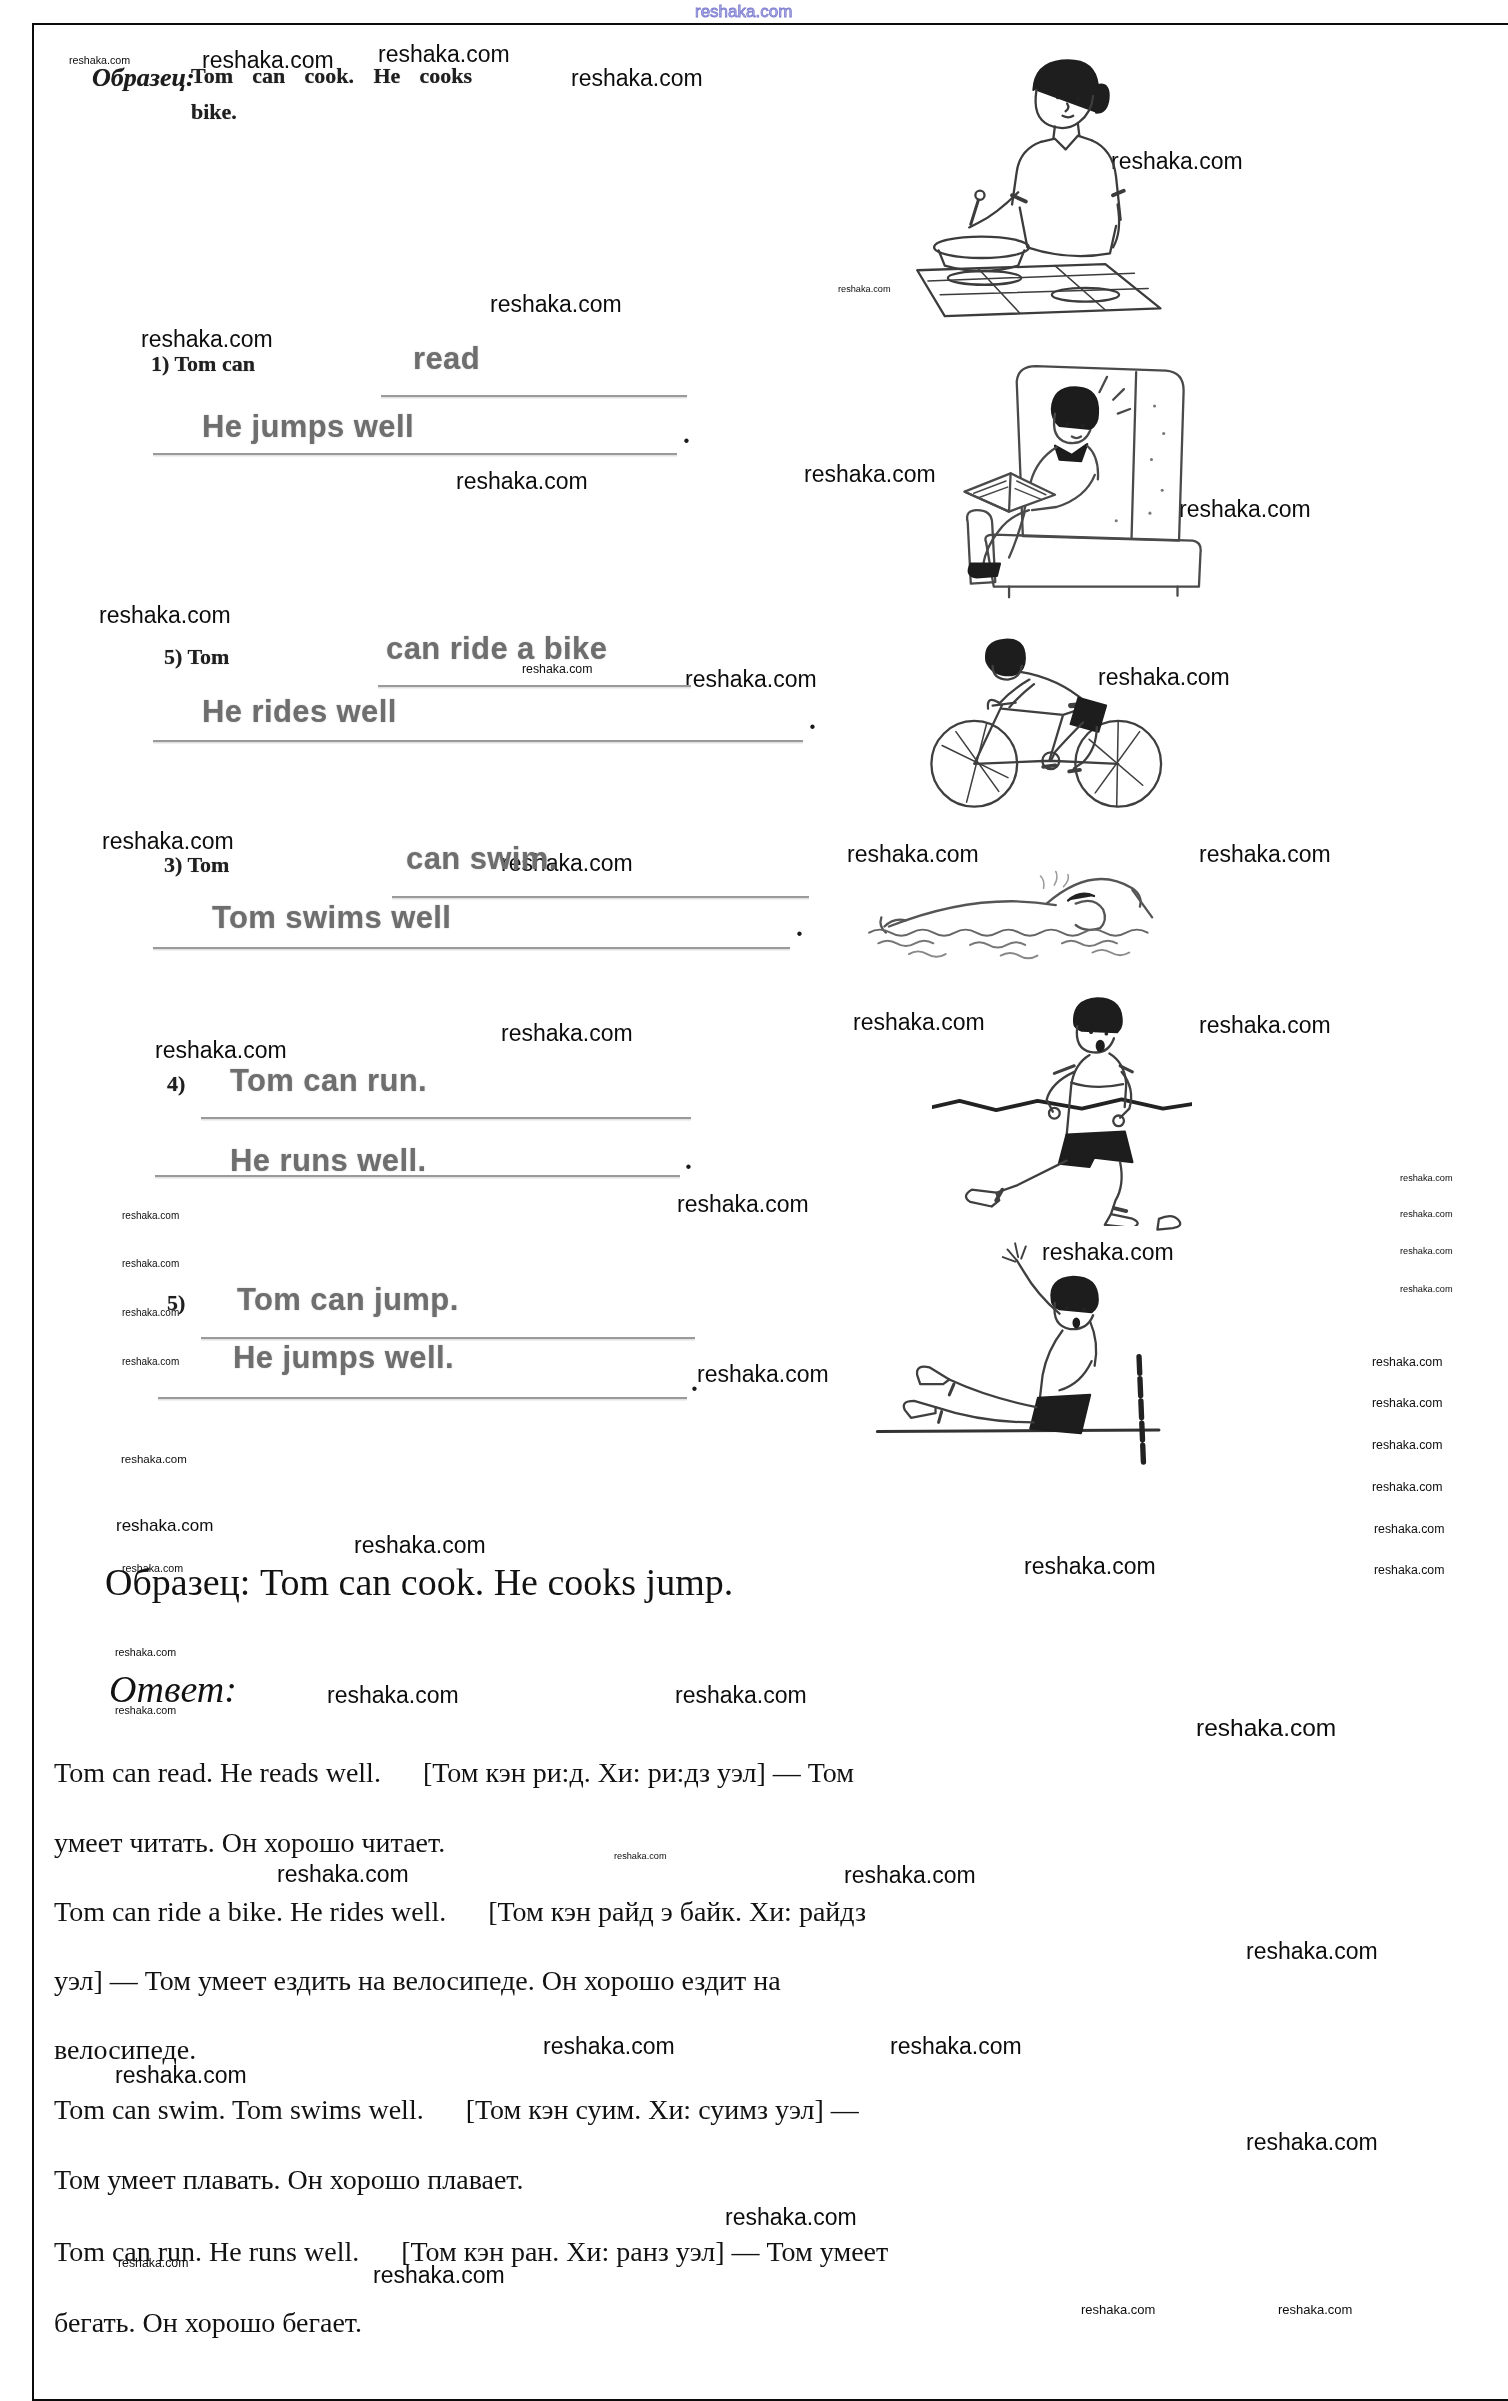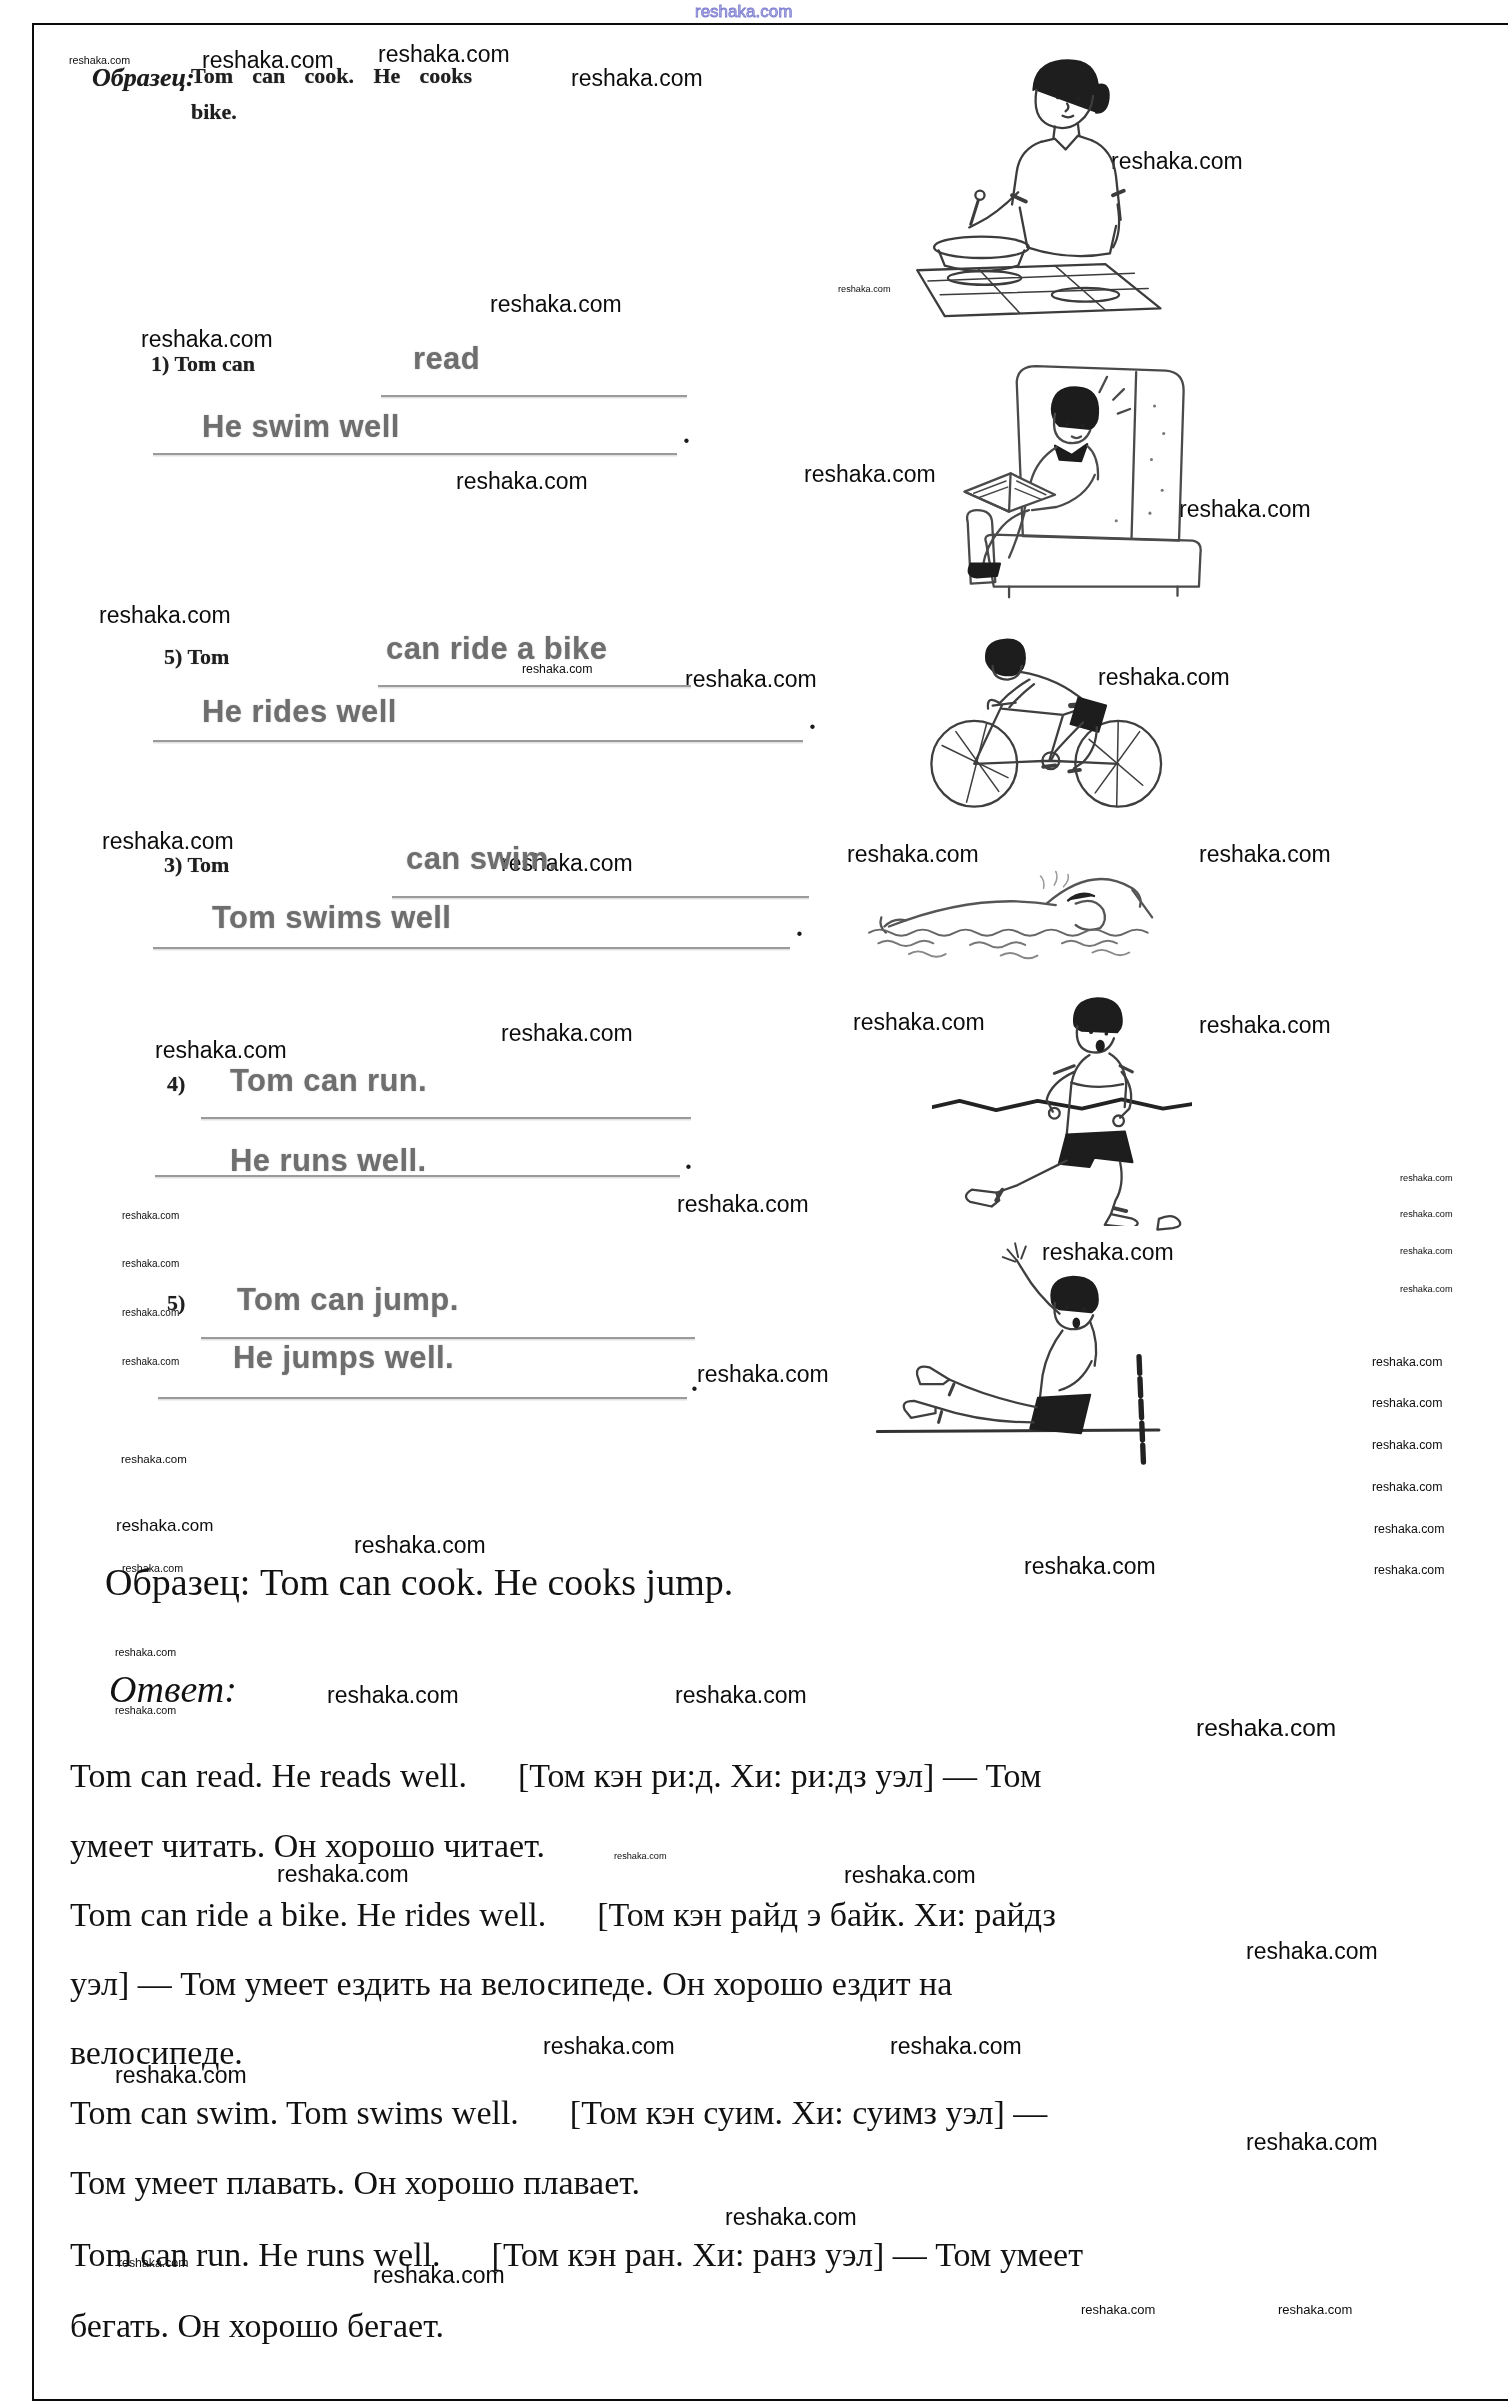--- a/index.html
+++ b/index.html
@@ -19,22 +19,22 @@
     color:#1f1f1f;white-space:nowrap;line-height:1.1;text-shadow:0 0 0.8px rgba(20,20,20,.6);}
   .wide{word-spacing:13.8px;}
   
   .ans-gray{position:absolute;font-family:"Liberation Sans",sans-serif;font-weight:bold;font-size:31px;
     color:#6e6e6e;white-space:nowrap;line-height:1;letter-spacing:0.4px;text-shadow:0 0 1.5px rgba(120,120,120,.55);}
   .ul{position:absolute;height:2.3px;background:#9a9a9a;box-shadow:0 1.5px 0 rgba(170,170,170,.35);}
   .dot{position:absolute;font-family:"Liberation Serif",serif;font-weight:bold;font-size:27.6px;color:#1a1a1a;line-height:1;}
   
   .illo{position:absolute;}
   
-  .ans-line{position:absolute;font-family:"Liberation Serif",serif;font-size:34px;color:#121212;
-    white-space:pre;line-height:1;left:38px;}
+  .ans-line{position:absolute;font-family:"Liberation Serif",serif;font-size:28px;color:#121212;
+    white-space:pre;line-height:1;left:22px;}
   .ans-sample{position:absolute;left:73px;top:1563px;font-family:"Liberation Serif",serif;font-size:38px;
     color:#121212;white-space:pre;line-height:1;}
   .ans-label{position:absolute;left:77px;top:1670px;font-family:"Liberation Serif",serif;font-size:38px;
     font-style:italic;color:#121212;line-height:1;}
 </style>
 </head>
 <body>
 
 <div class="page">
   <div class="frame"></div>
@@ -134,21 +134,21 @@
       <path d="M96 296 L150 354 M196 292 L262 350 M30 312 L300 302 M46 330 L318 322" stroke-width="2"></path>
       <ellipse cx="104" cy="308" rx="48" ry="9"></ellipse>
       <ellipse cx="236" cy="330" rx="44" ry="9"></ellipse>
     </g>
   </svg>
 
   <section>
     <span class="ex-print" style="left:119px;top:352px">1) Tom can</span>
     <span class="ans-gray" style="left:381px;top:343px">read</span>
     <div class="ul" style="left:349px;top:395px;width:306px"></div>
-    <span class="ans-gray" style="left:170px;top:411px">He swim well</span>
+    <span class="ans-gray" style="left:170px;top:411px">He jumps well</span>
     <div class="ul" style="left:121px;top:453px;width:524px"></div>
     <span class="dot" style="left:651px;top:420px">.</span>
   </section>
 
   <svg class="illo" style="left:862px;top:360px" width="322" height="245" viewBox="0 0 420 320">
     <g stroke="#4a4a4a" stroke-width="3" fill="none" stroke-linecap="round" stroke-linejoin="round">
       <path d="M160 28 Q162 8 185 8 L355 14 Q378 16 378 40 L372 236 L168 230 Z"></path>
       <path d="M316 16 L310 232"></path>
       <g fill="#777" stroke="none">
         <circle cx="340" cy="60" r="2"></circle>

